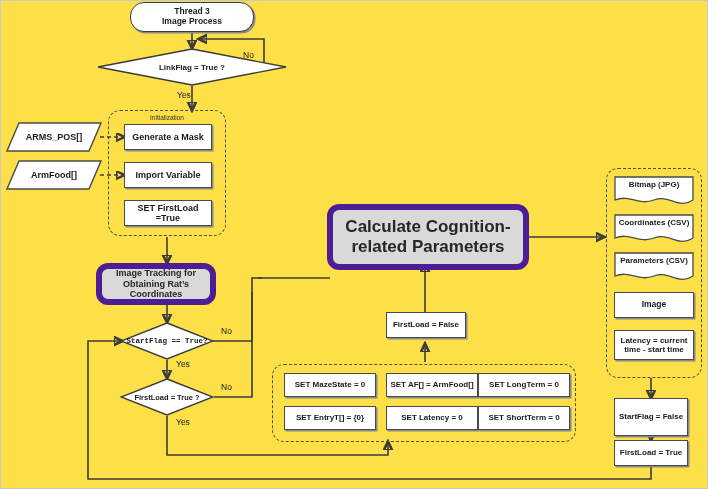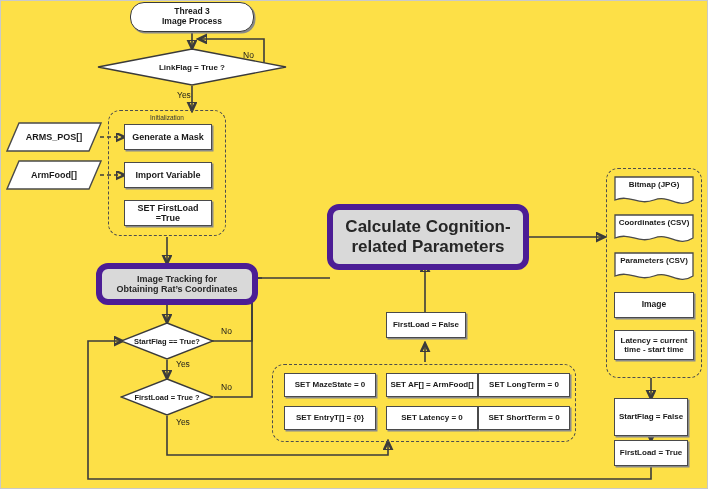--- a/index.html
+++ b/index.html
@@ -126,30 +126,30 @@
     </svg>
     <div class="data-text">ARMS_POS[]</div>
   </div>
   <div class="data-wrap" style="left:6px;top:160px;width:96px;height:30px;">
     <svg width="96" height="30" viewBox="0 0 96 30">
       <polygon points="13,1 95,1 83,29 1,29" fill="#fff" stroke="#4a4a4a" stroke-width="1.4"></polygon>
     </svg>
     <div class="data-text">ArmFood[]</div>
   </div>
 
-  <div class="node gray-round" style="left:96px;top:263px;width:162px;height:42px;flex-direction:column;font-size:9px;">
+  <div class="node gray-round" style="left:96px;top:263px;width:120px;height:42px;flex-direction:column;font-size:9px;">
     <span>Image Tracking for</span>
     <span>Obtaining Rat’s  Coordinates</span>
   </div>
 
   <div class="diamond-wrap" style="left:120px;top:322px;width:94px;height:38px;">
     <svg width="94" height="38" viewBox="0 0 94 38">
       <polygon points="47,1 93,19 47,37 1,19" fill="#fff" stroke="#3a3a3a" stroke-width="1.4"></polygon>
     </svg>
-    <div class="diamond-text" style="font-size:7.5px;">StartFlag == True?</div>
+    <div class="diamond-text" style="font-size:7.5px;font-family:Liberation Mono, monospace;">StartFlag == True?</div>
   </div>
   <div class="edge-label" style="left:221px;top:326px;">No</div>
   <div class="edge-label" style="left:176px;top:359px;">Yes</div>
 
   <div class="diamond-wrap" style="left:120px;top:378px;width:94px;height:38px;">
     <svg width="94" height="38" viewBox="0 0 94 38">
       <polygon points="47,1 93,19 47,37 1,19" fill="#fff" stroke="#3a3a3a" stroke-width="1.4"></polygon>
     </svg>
     <div class="diamond-text" style="font-size:7.5px;">FirstLoad = True ?</div>
   </div>

